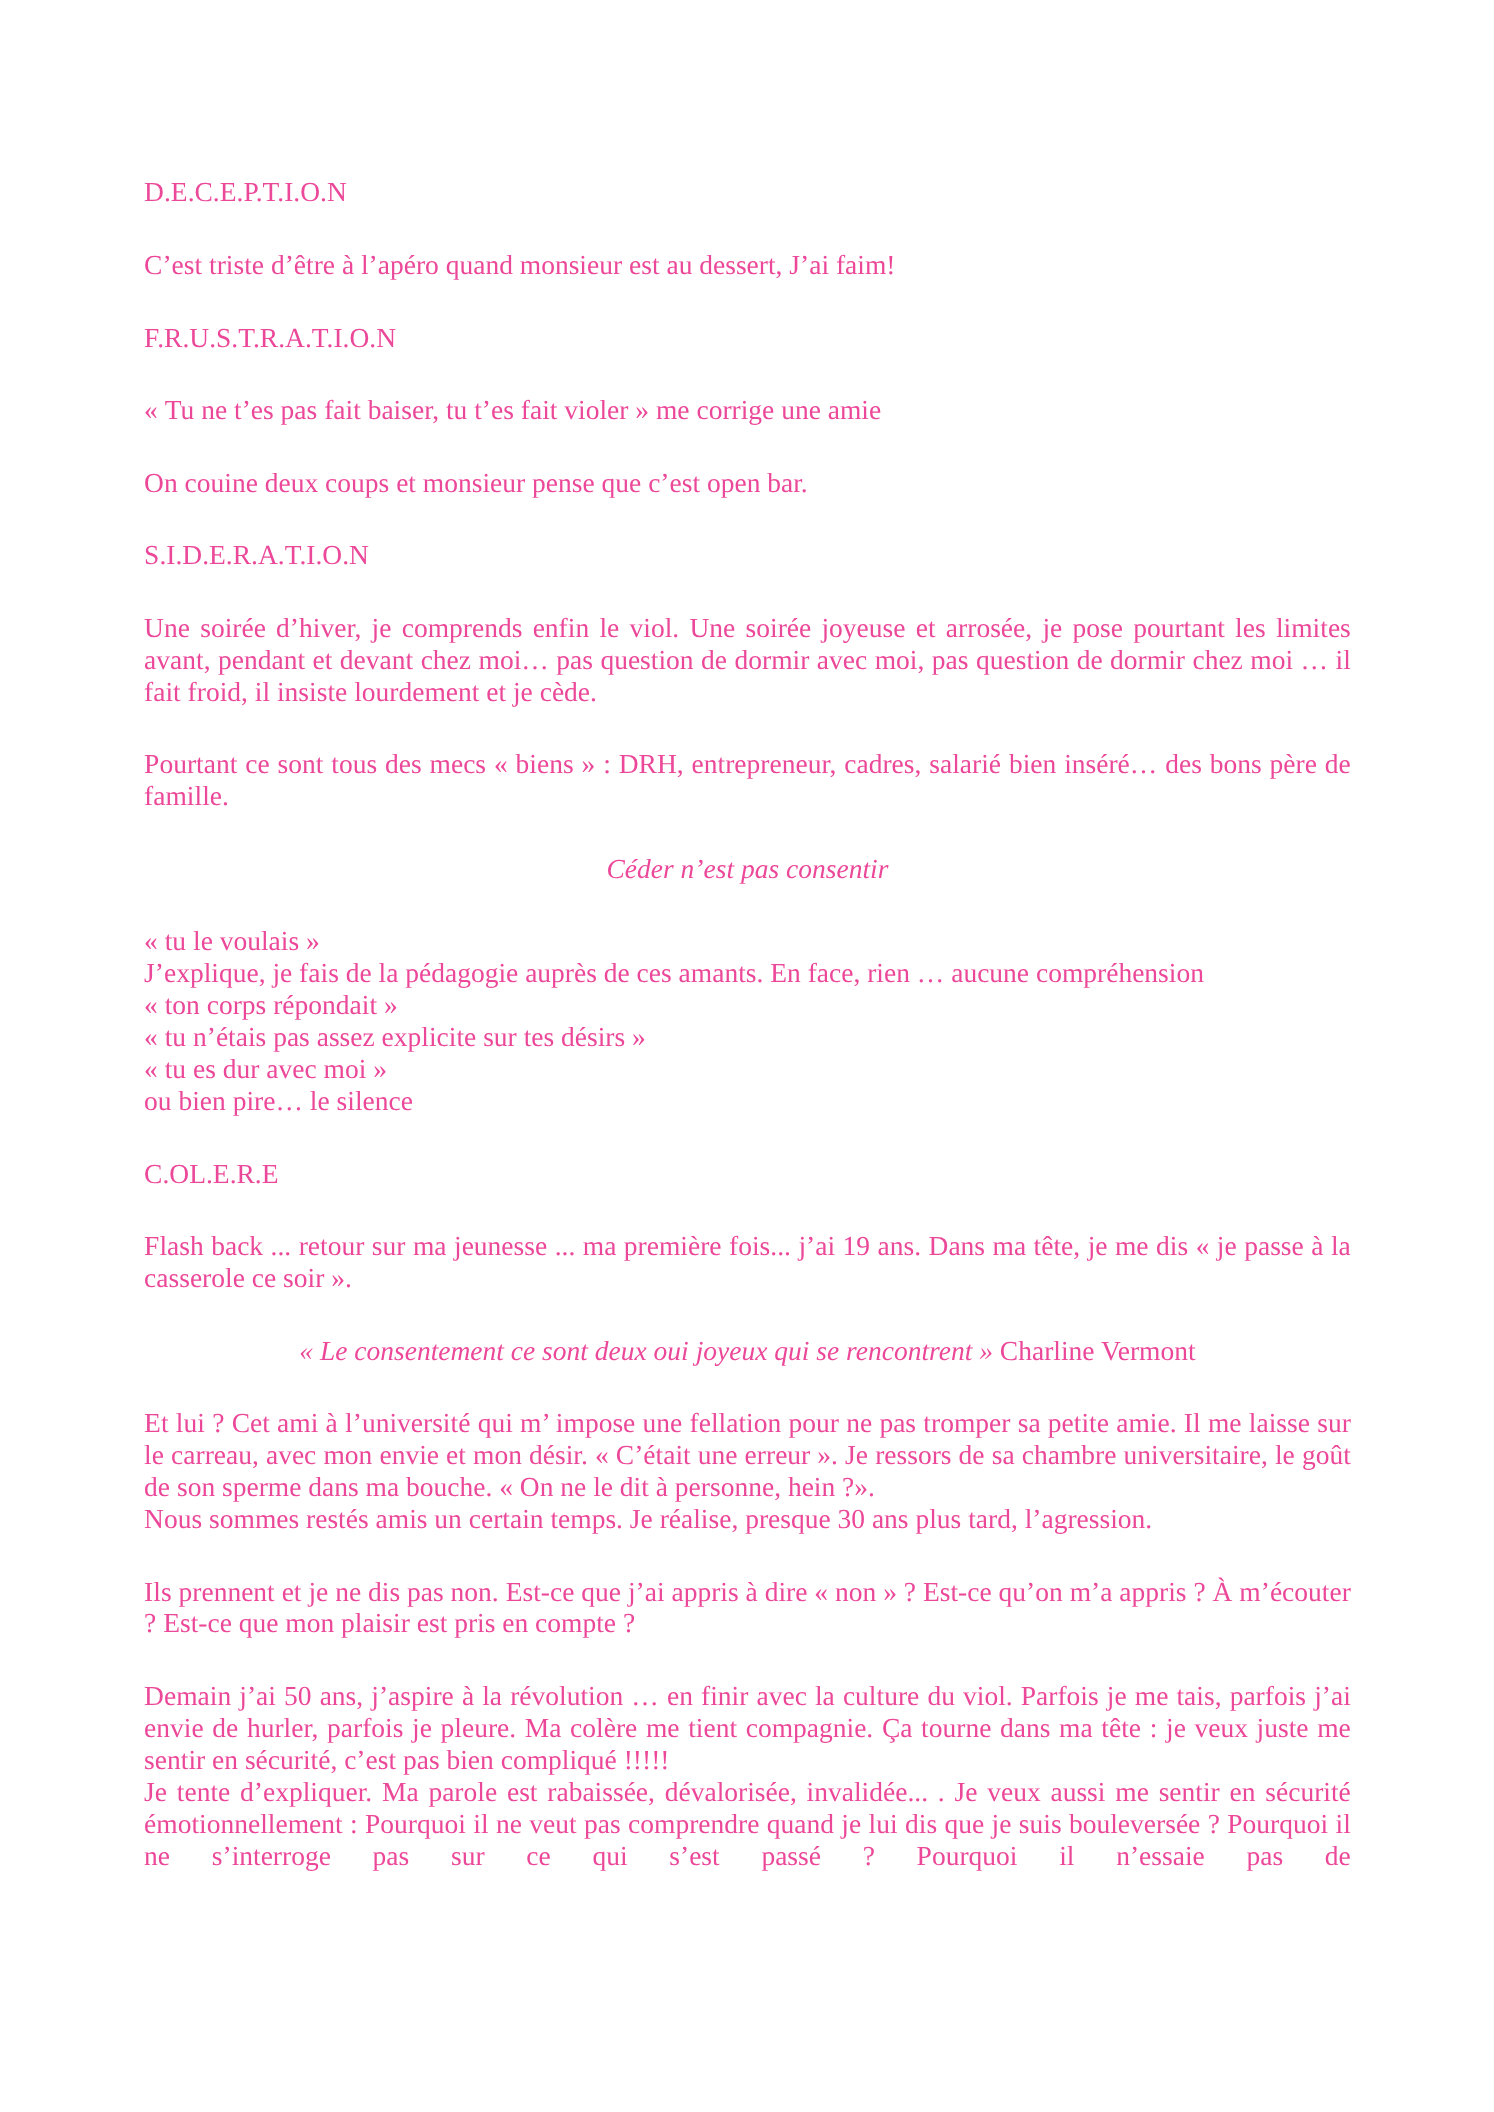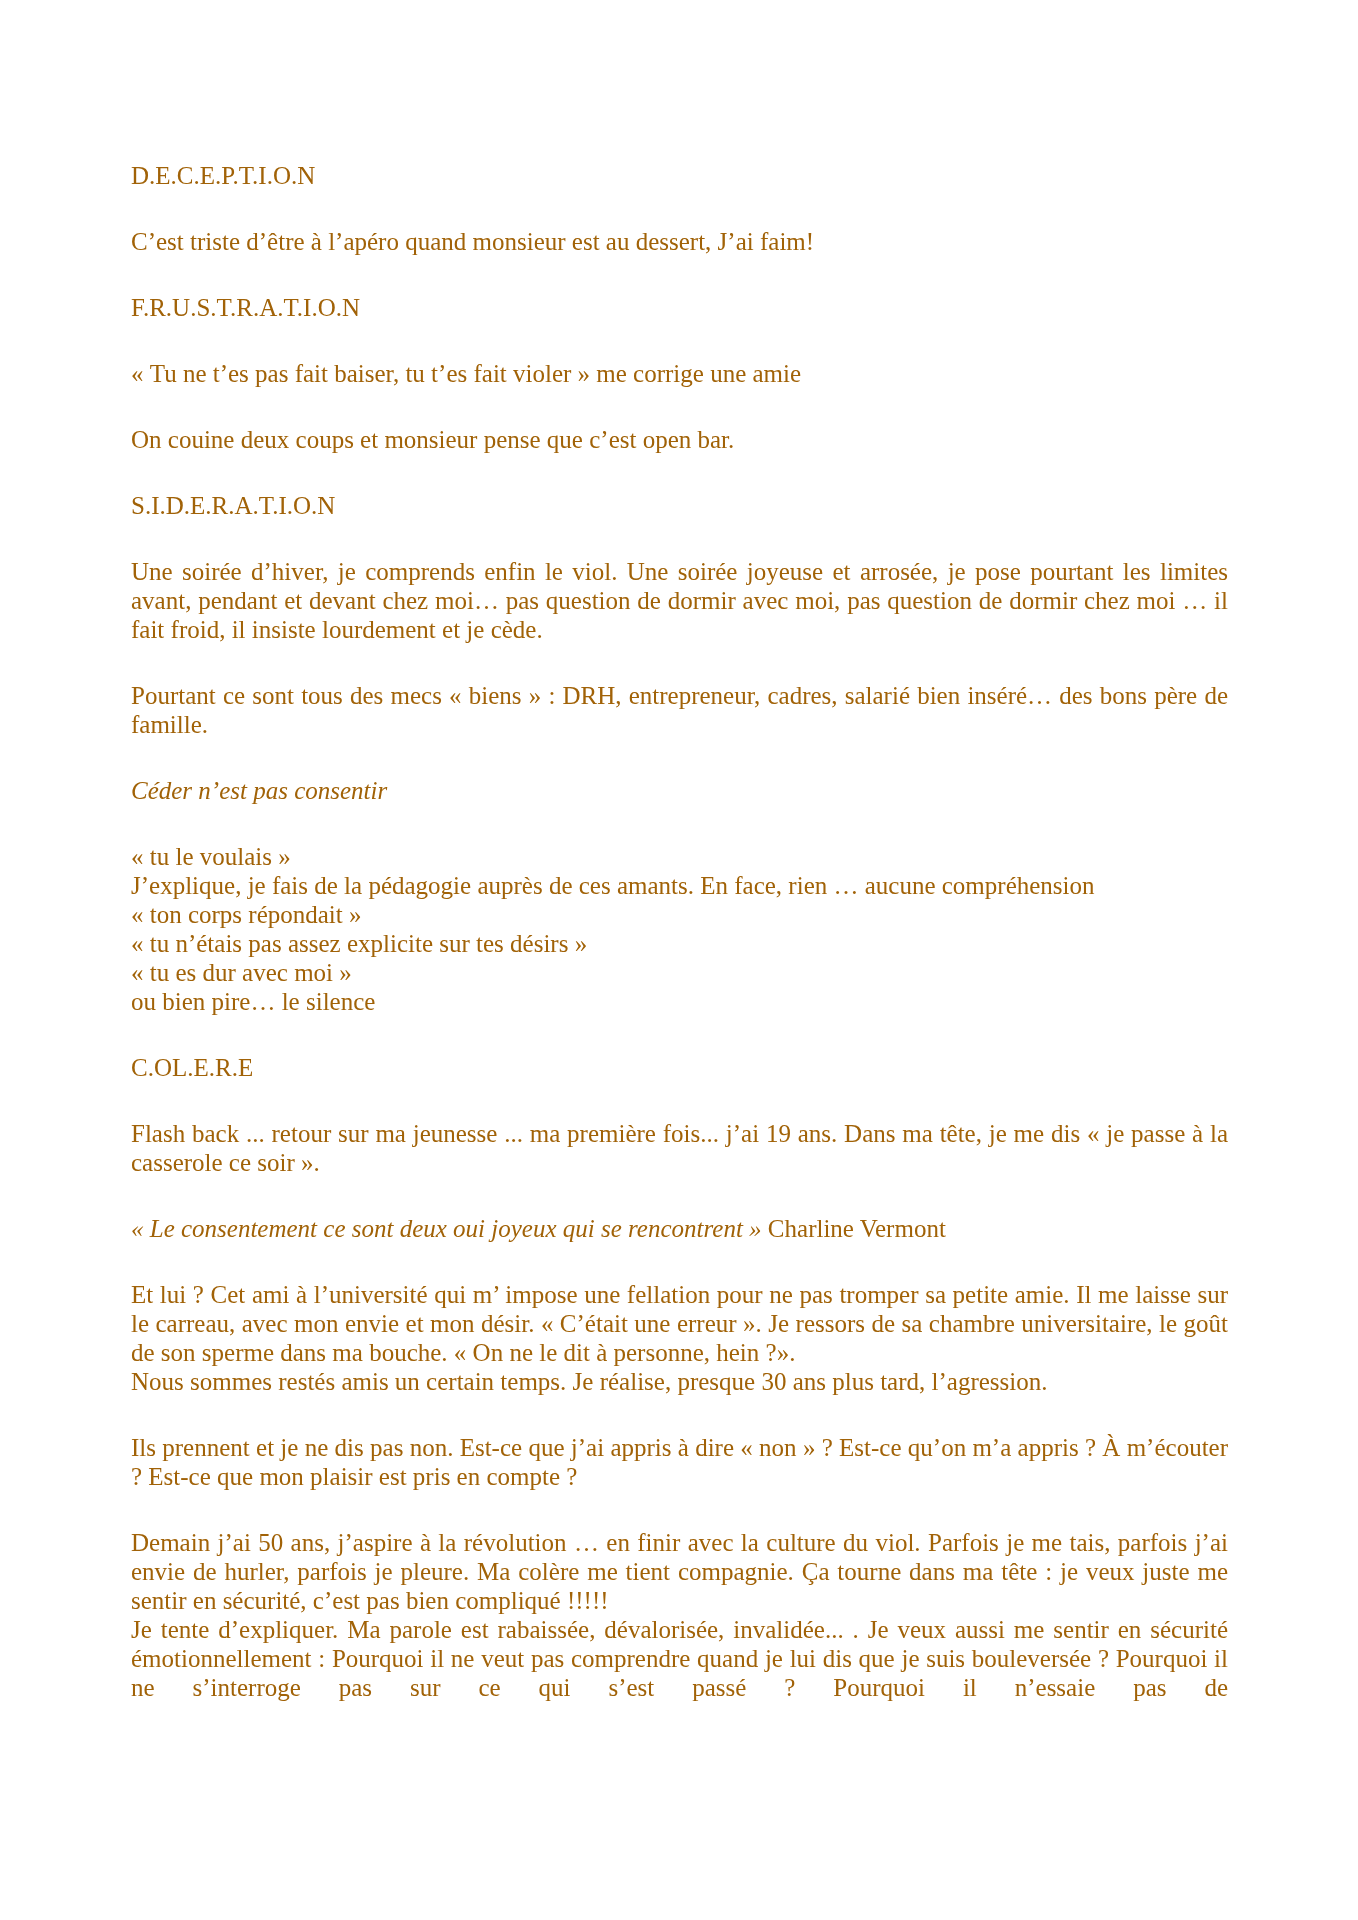--- a/index.html
+++ b/index.html
@@ -7,33 +7,33 @@
     padding: 0;
     background: #ffffff;
   }
   .page {
     position: relative;
     width: 1358px;
     height: 1920px;
     box-sizing: border-box;
     padding: 161px 130px 0 131px;
     background: #ffffff;
-    color: #a16207;
+    color: #ec4899;
     font-family: "Liberation Serif", "DejaVu Serif", serif;
     font-size: 25px;
     line-height: 29px;
     overflow: hidden;
   }
   .page p {
     margin: 0 0 37px 0;
   }
   .line { display: block; }
   .just { text-align: justify; }
   .just-last { text-align: justify; text-align-last: justify; }
-  .right { text-align: left; }
+  .right { text-align: center; }
   .italic { font-style: italic; }
   .no-gap { margin-bottom: 0 !important; }
 </style>
 </head>
 <body>
 
 <div class="page">
 
   <p>D.E.C.E.P.T.I.O.N</p>
 

